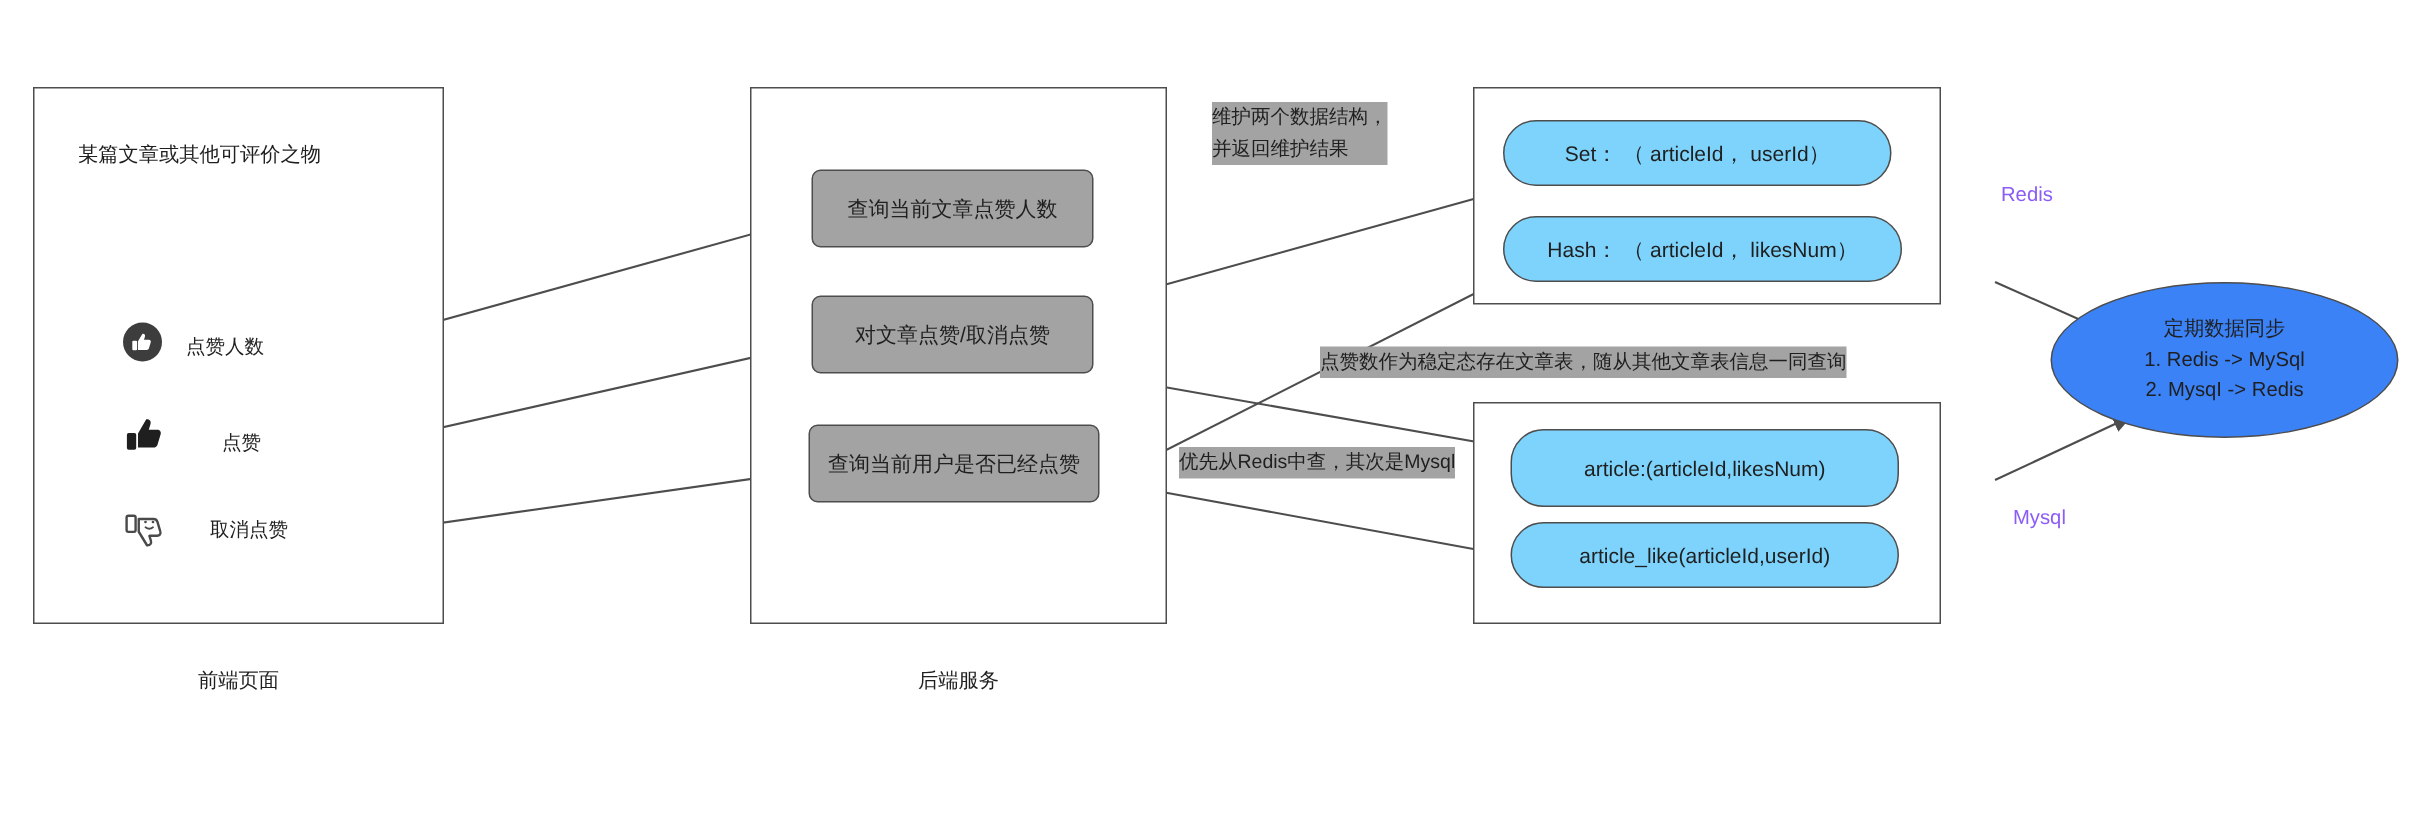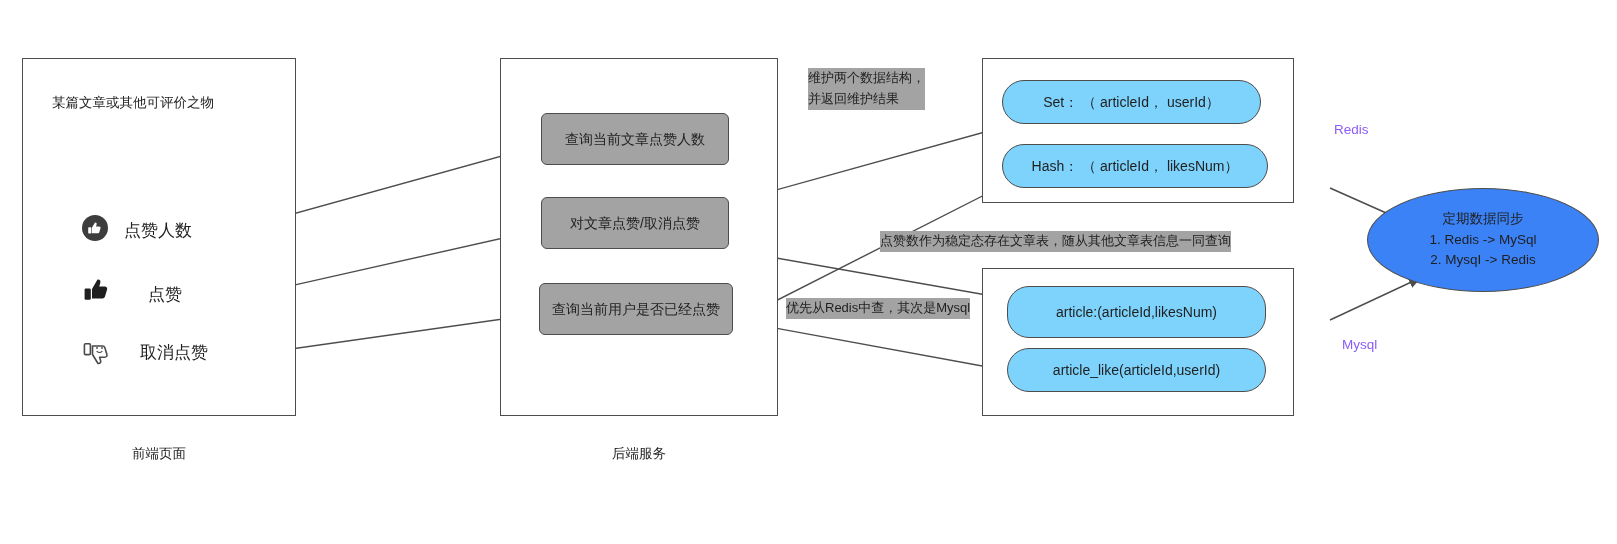--- a/index.html
+++ b/index.html
@@ -102,21 +102,21 @@
     color: #1f1f1f;
     white-space: pre;
   }
   .icon-row {
     position: absolute;
     display: flex;
     align-items: center;
     gap: 14px;
   }
   .icon-label {
-    font-size: 17px;
+    font-size: 13px;
     color: #1f1f1f;
     white-space: pre;
   }
   .ellipse-line { display: block; }
 </style>
 </head>
 <body>
 
 <div id="canvas">
 
@@ -165,21 +165,21 @@
   <div class="icon-row" style="left:80px; top:275px;">
     <span>
       <svg width="32" height="34" viewBox="0 0 32 34">
         <path d="M12 14 l5.5,-9.5 c2.4,-0.3 3.4,1.4 2.8,3.4 l-1.1,3.6 h5.6 c1.7,0 2.8,1.4 2.3,3 l-2.1,7 c-0.4,1.2 -1.4,1.9 -2.6,1.9 h-10.4 z" fill="#1f1f1f"></path>
         <rect x="4.6" y="13.6" width="6.2" height="11.2" rx="1.2" fill="#1f1f1f"></rect>
       </svg>
     </span>
     <span class="icon-label" style="margin-left:22px;">点赞</span>
   </div>
 
-  <div class="icon-row" style="left:80px; top:333px;">
+  <div class="icon-row" style="left:80px; top:333px;font-family:Liberation Mono, monospace;">
     <span>
       <svg width="32" height="34" viewBox="0 0 32 34">
         <path d="M12.5 21.5 l5.5,9 c2.2,0.2 3.1,-1.2 2.6,-3 l-1,-3.3 h5.2 c1.6,0 2.6,-1.3 2.1,-2.8 l-2,-6.6 c-0.4,-1.1 -1.3,-1.8 -2.4,-1.8 h-10 z" fill="none" stroke="#4a4a4a" stroke-width="1.6" stroke-linejoin="round"></path>
         <rect x="4.4" y="10.8" width="6" height="10.8" rx="1.2" fill="none" stroke="#4a4a4a" stroke-width="1.6"></rect>
         <circle cx="17" cy="15" r="0.9" fill="#4a4a4a"></circle>
         <circle cx="22" cy="15" r="0.9" fill="#4a4a4a"></circle>
         <path d="M17 18.5 q2.5,2 5,0" fill="none" stroke="#4a4a4a" stroke-width="1.2" stroke-linecap="round"></path>
       </svg>
     </span>
     <span class="icon-label" style="margin-left:14px;">取消点赞</span>

